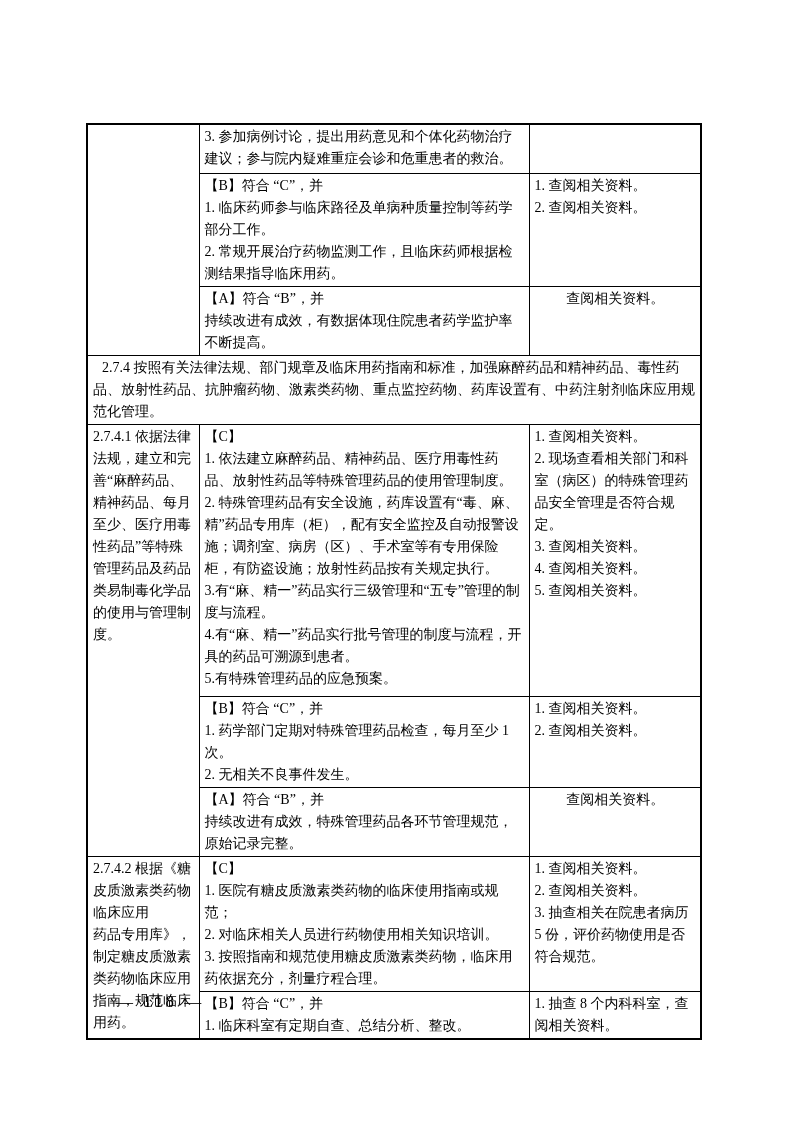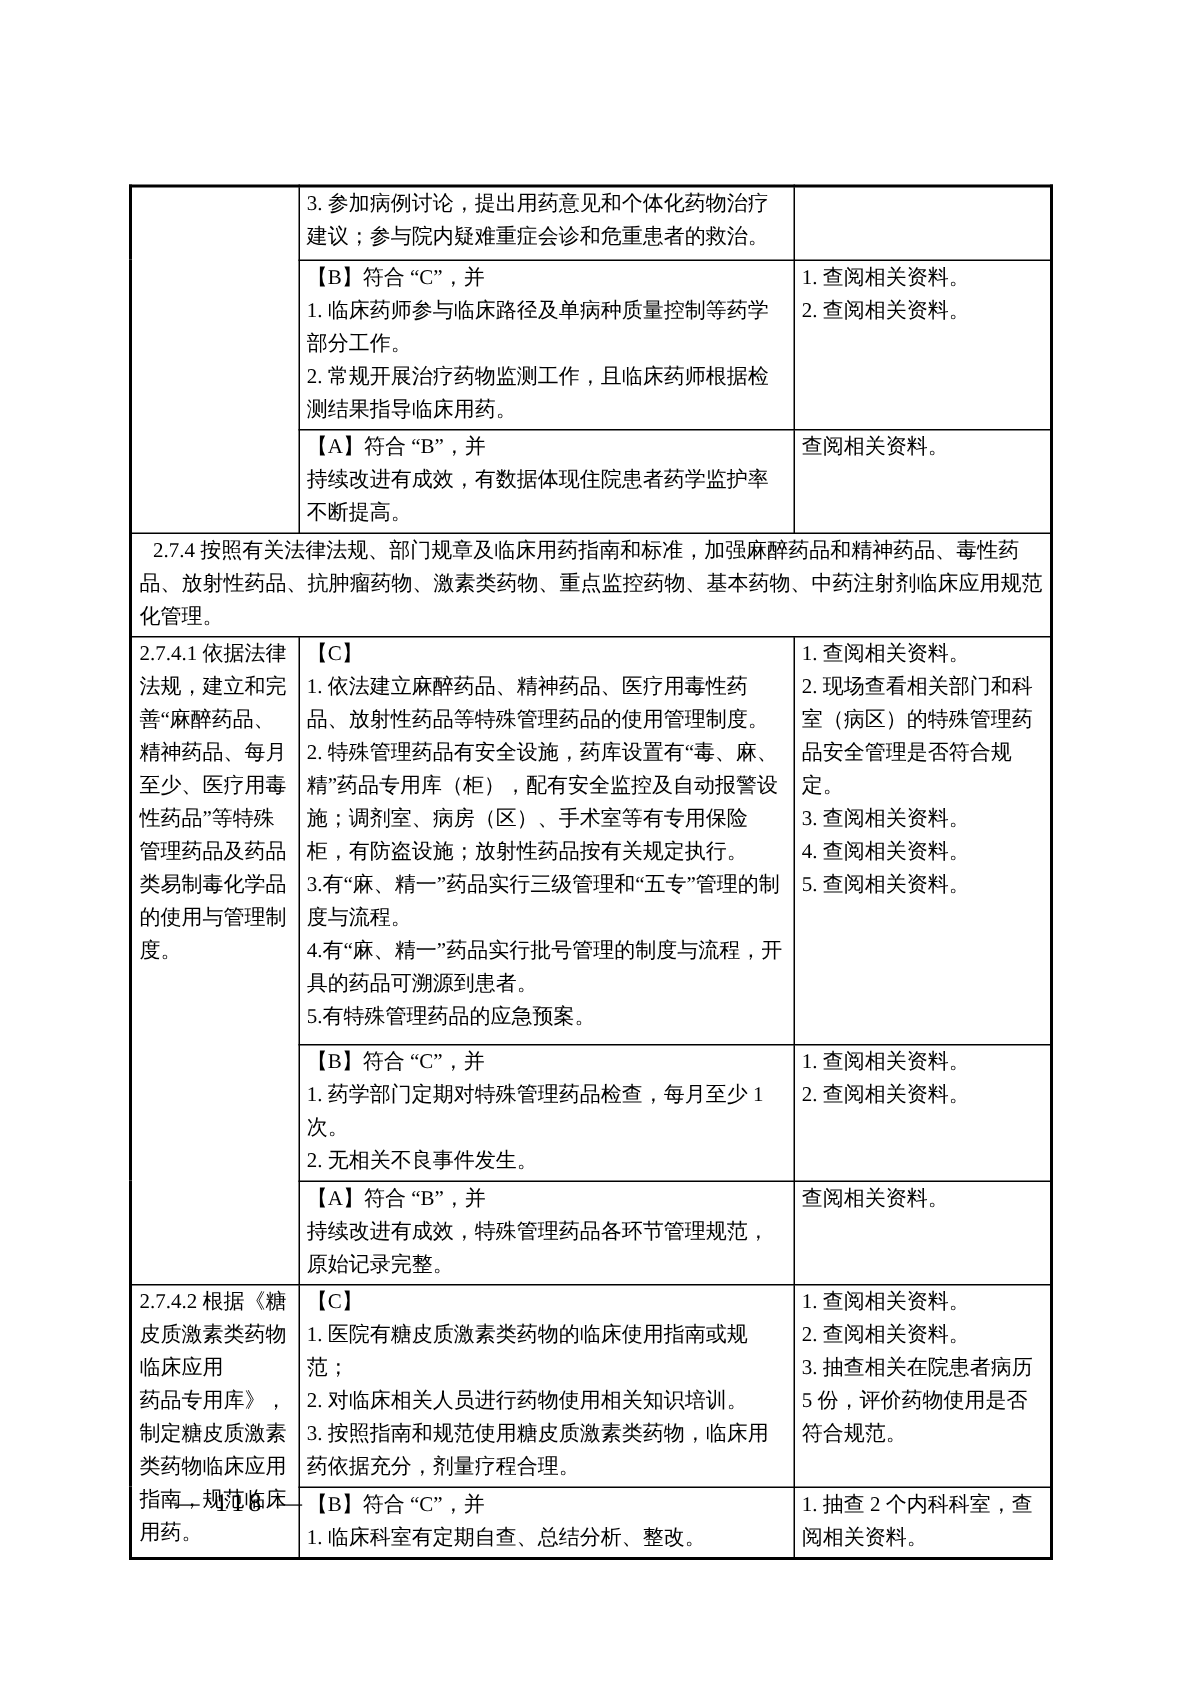--- a/index.html
+++ b/index.html
@@ -15,21 +15,21 @@
   .doc-table td{
     border:1px solid #000;
     vertical-align:top;
     padding:1px 4px 1px 5px;
     font-size:14px;
     line-height:22px;
     white-space:pre-line;
     overflow:hidden;
   }
   td.merged-row{ text-indent:9px; }
-  td.center{ text-align:left;margin-left:28px; }
+  td.center{ text-align:center;margin-left:28px; }
   .page-footer{
     position:absolute;left:96px;top:992px;
     font-size:17px;letter-spacing:3px;padding-left:20px;
   }
 </style>
 </head>
 <body>
 
 <div>
 
@@ -53,21 +53,21 @@
         <td>1. 查阅相关资料。
 2. 查阅相关资料。</td>
       </tr>
       <tr style="height:62px">
         <td>【A】符合 “B”，并
 持续改进有成效，有数据体现住院患者药学监护率不断提高。</td>
         <td class="center">查阅相关资料。</td>
       </tr>
 
       <tr style="height:63px">
-        <td class="merged-row" colspan="3">2.7.4 按照有关法律法规、部门规章及临床用药指南和标准，加强麻醉药品和精神药品、毒性药品、放射性药品、抗肿瘤药物、激素类药物、重点监控药物、基本药物、中药注射剂临床应用规范化管理。</td>
+        <td class="merged-row" colspan="3">2.7.4 按照有关法律法规、部门规章及临床用药指南和标准，加强麻醉药品和精神药品、毒性药品、放射性药品、抗肿瘤药物、激素类药物、重点监控药物、药库设置有、中药注射剂临床应用规范化管理。</td>
       </tr>
 
       <tr style="height:272px">
         <td rowspan="3">2.7.4.1 依据法律法规，建立和完善“麻醉药品、精神药品、每月至少、医疗用毒性药品”等特殊管理药品及药品类易制毒化学品的使用与管理制度。</td>
         <td>【C】
 1. 依法建立麻醉药品、精神药品、医疗用毒性药品、放射性药品等特殊管理药品的使用管理制度。
 2. 特殊管理药品有安全设施，药库设置有“毒、麻、精”药品专用库（柜），配有安全监控及自动报警设施；调剂室、病房（区）、手术室等有专用保险柜，有防盗设施；放射性药品按有关规定执行。
 3.有“麻、精一”药品实行三级管理和“五专”管理的制度与流程。
 4.有“麻、精一”药品实行批号管理的制度与流程，开具的药品可溯源到患者。
 5.有特殊管理药品的应急预案。</td>
@@ -97,20 +97,20 @@
 1. 医院有糖皮质激素类药物的临床使用指南或规范；
 2. 对临床相关人员进行药物使用相关知识培训。
 3. 按照指南和规范使用糖皮质激素类药物，临床用药依据充分，剂量疗程合理。</td>
         <td>1. 查阅相关资料。
 2. 查阅相关资料。
 3. 抽查相关在院患者病历 5 份，评价药物使用是否符合规范。</td>
       </tr>
       <tr style="height:47px">
         <td>【B】符合 “C”，并
 1. 临床科室有定期自查、总结分析、整改。</td>
-        <td>1. 抽查 2 个内科科室，查阅相关资料。</td>
+        <td>1. 抽查 8 个内科科室，查阅相关资料。</td>
       </tr>
     </tbody>
   </table>
 
   <div class="page-footer">— 118 —</div>
 
 </div>
 
 </body></html>

